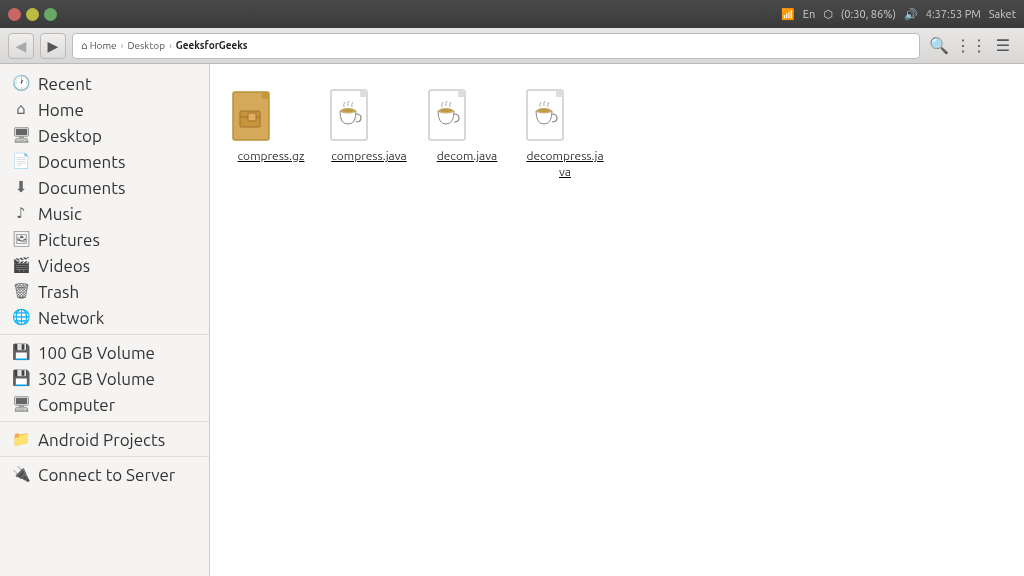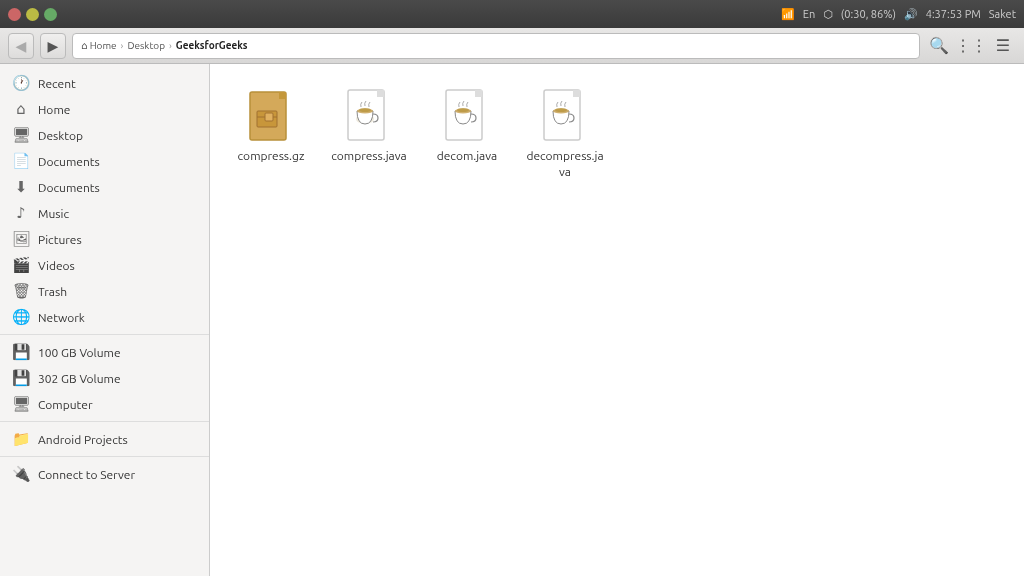--- a/index.html
+++ b/index.html
@@ -70,32 +70,32 @@
       overflow-y: auto;
       padding: 6px 0;
     }
     .sidebar-item {
       display: flex; align-items: center; gap: 8px;
       padding: 4px 12px; cursor: pointer; color: #333;
       font-size: 13px; height: 26px;
     }
     .sidebar-icon { font-size: 15px; color: #666; width: 18px; text-align: center; }
     .sidebar-divider { height: 1px; background: #ddd; margin: 4px 0; }
-    .sidebar-label { font-size: 12px; }
+    .sidebar-label { font-size: 17px; }
 
     
     .content {
       flex: 1; background: white; overflow: auto; padding: 16px;
     }
     .files-grid {
       display: flex; flex-wrap: wrap; gap: 8px; align-content: flex-start;
     }
     .file-item {
-      display: flex; flex-direction: column; align-items: center;
-      width: 90px; padding: 8px 4px; border-radius: 4px; cursor: pointer;
+      display: flex; flex-direction: column; 
+      width: 90px; padding: 8px 4px; border-radius: 4px; cursor: pointer; text-decoration: underline;
     }
     .file-icon { width: 48px; height: 56px; display: flex; align-items: center; justify-content: center; }
     .file-name { font-size: 12px; color: #333; text-align: center; margin-top: 4px; word-break: break-word; line-height: 1.3; }
 
     
     ::-webkit-scrollbar { width: 6px; }
     ::-webkit-scrollbar-track { background: #f0efee; }
     ::-webkit-scrollbar-thumb { background: #bbb; border-radius: 3px; }
   </style>
 </head>

